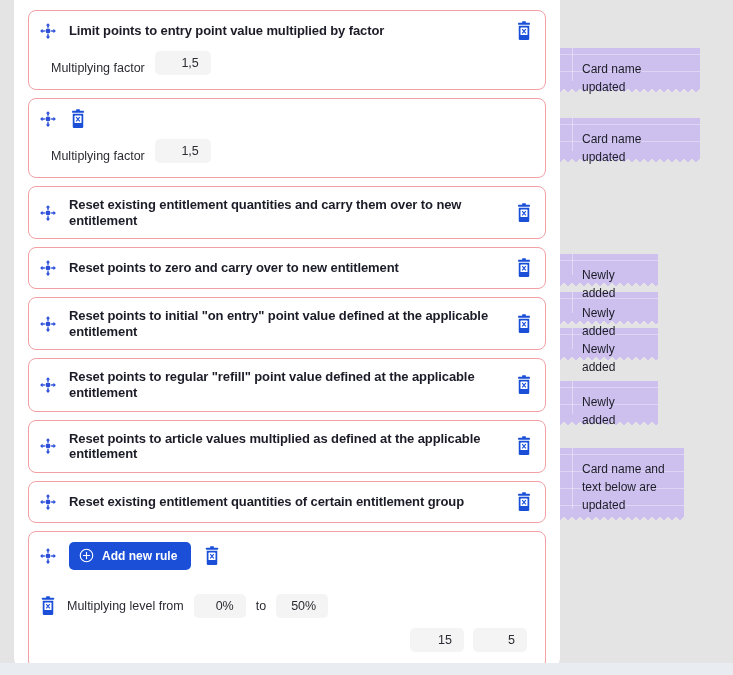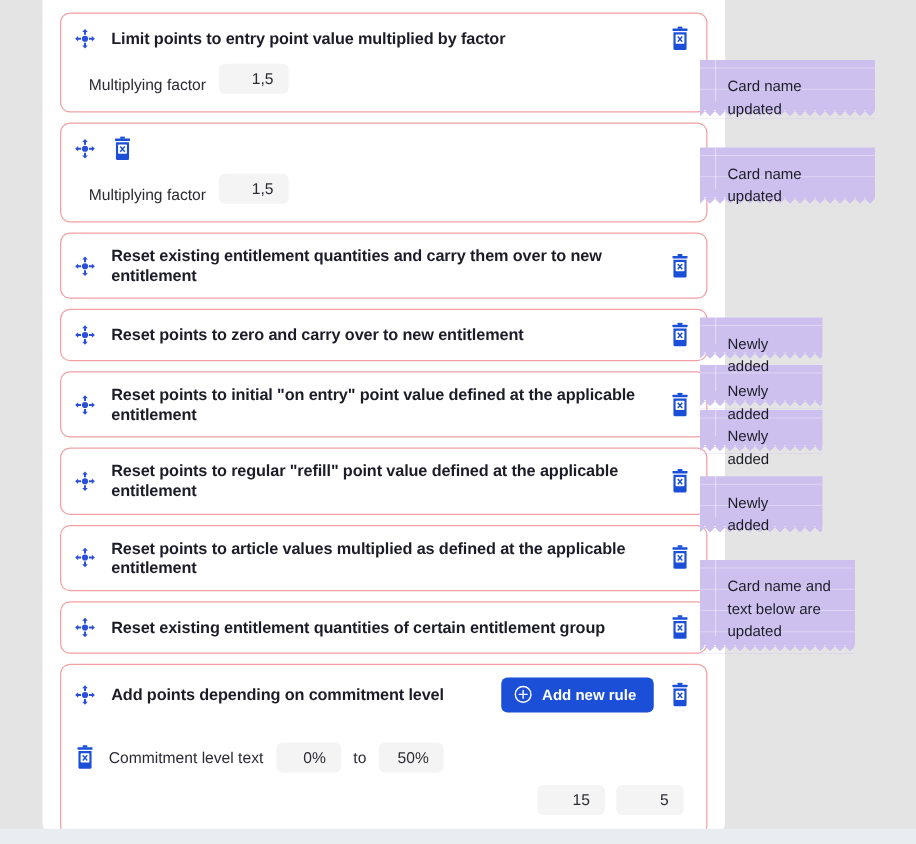--- a/index.html
+++ b/index.html
@@ -29,21 +29,20 @@
   
   .panel {
     position: absolute;
     left: 14px;
     top: 0;
     width: 546px;
     height: 668px;
     background: #ffffff;
     border-radius: 0 0 10px 10px;
     overflow: hidden;
-    margin-left: 20px;
   }
 
   .panel-inner {
     padding: 10px 14px 0 14px;
   }
 
   
   .card {
     position: relative;
     background: #ffffff;
@@ -405,21 +404,20 @@
         </svg>
       </div>
     </div>
 
     <div class="card">
       <div class="card-head">
         <svg class="drag-handle" viewBox="0 0 24 24">
           <path fill="#2b4fd8" d="M12 1.5l3 3.2h-1.9v3.1h-2.2V4.7H9zM12 22.5l-3-3.2h1.9v-3.1h2.2v3.1H15zM1.5 12l3.2-3v1.9h3.1v2.2H4.7V15zM22.5 12l-3.2 3v-1.9h-3.1v-2.2h3.1V9z"></path>
           <circle cx="12" cy="12" r="3.3" fill="#2b4fd8"></circle>
         </svg>
-        <span class="card-title">Add points depending on commitment level</span>
         <button class="add-rule-btn">
           <svg class="plus-icon" viewBox="0 0 24 24">
             <circle cx="12" cy="12" r="10" fill="none" stroke="#ffffff" stroke-width="1.8"></circle>
             <path d="M12 7v10M7 12h10" stroke="#ffffff" stroke-width="1.8" stroke-linecap="round"></path>
           </svg>
           <span>Add new rule</span>
         </button>
         <svg class="trash-btn" viewBox="0 0 24 26">
           <rect x="4" y="2" width="16" height="2.6" rx="0.6" fill="#1b4fd8"></rect>
           <rect x="9.5" y="0" width="5" height="2.4" rx="0.5" fill="#1b4fd8"></rect>
@@ -433,21 +431,21 @@
 
         <div class="rule-block">
           <div class="commit-row">
             <svg class="trash-btn" viewBox="0 0 24 26">
               <rect x="4" y="2" width="16" height="2.6" rx="0.6" fill="#1b4fd8"></rect>
               <rect x="9.5" y="0" width="5" height="2.4" rx="0.5" fill="#1b4fd8"></rect>
               <path d="M5 6h14v17.4a1.6 1.6 0 0 1-1.6 1.6H6.6A1.6 1.6 0 0 1 5 23.4z" fill="#1b4fd8"></path>
               <rect x="7.3" y="8.4" width="9.4" height="10" rx="0.8" fill="#ffffff"></rect>
               <path d="M9.6 10.6l4.8 5.6M14.4 10.6l-4.8 5.6" stroke="#1b4fd8" stroke-width="1.5" fill="none"></path>
             </svg>
-            <span class="commit-label">Commitment level text</span>
+            <span class="commit-label">Multiplying level from</span>
             <input class="input-box w-pct" type="text" value="0%" style="">
             <span class="commit-label">to</span>
             <input class="input-box w-pct" type="text" value="50%" style="">
           </div>
           <div class="points-row">
 
             <input class="input-box w-pts" type="text" value="15" style="">
 
             <input class="input-box w-pts" type="text" value="5" style="">
           </div>

